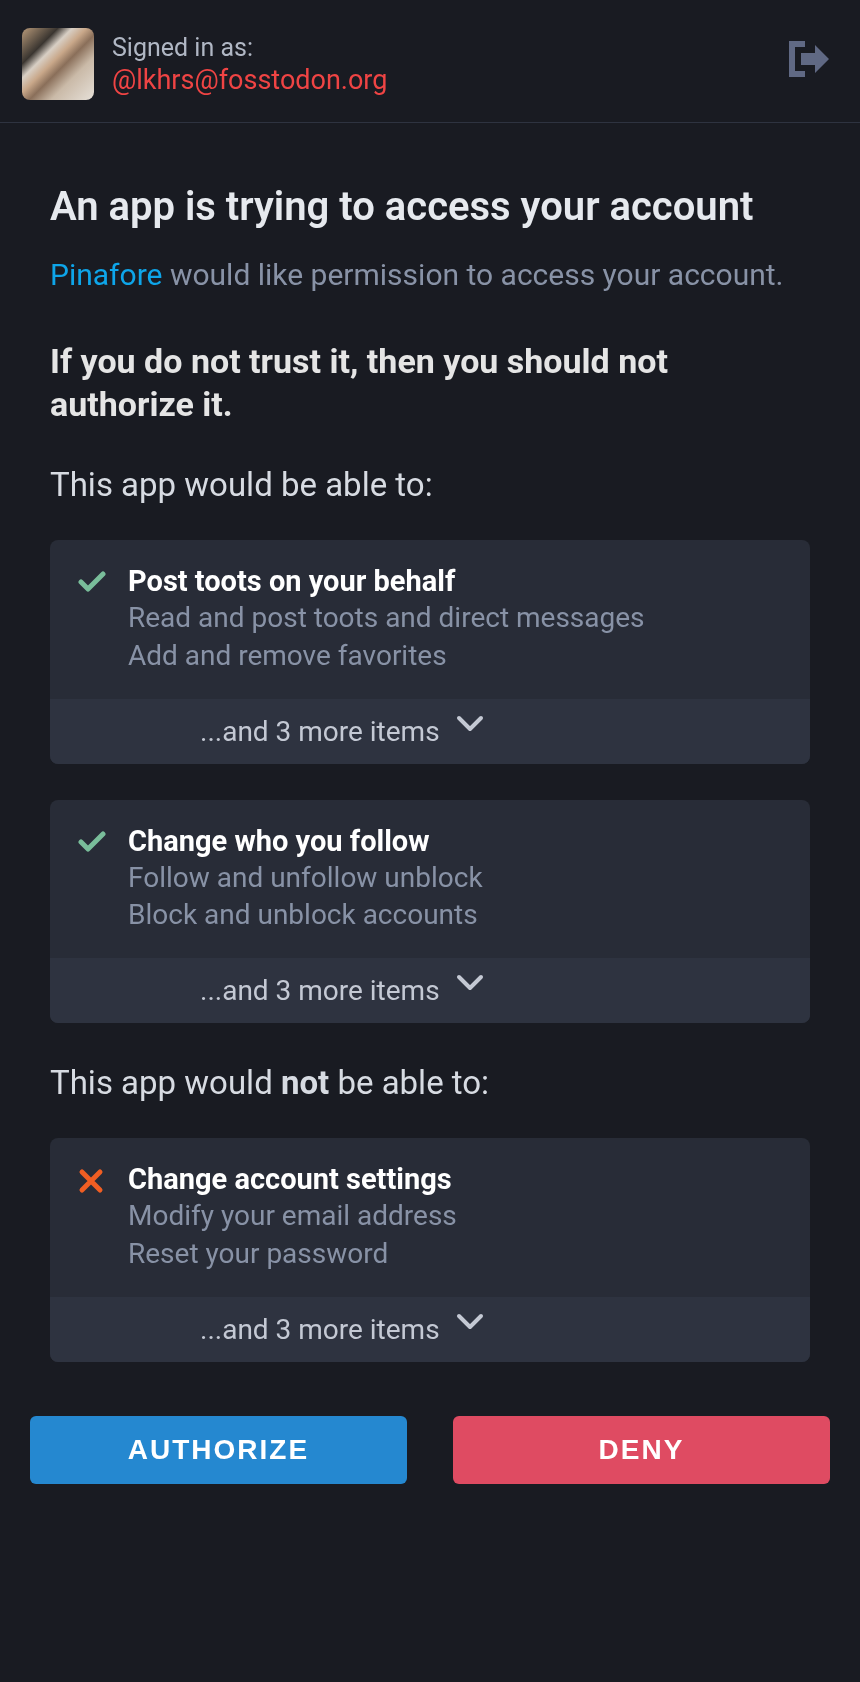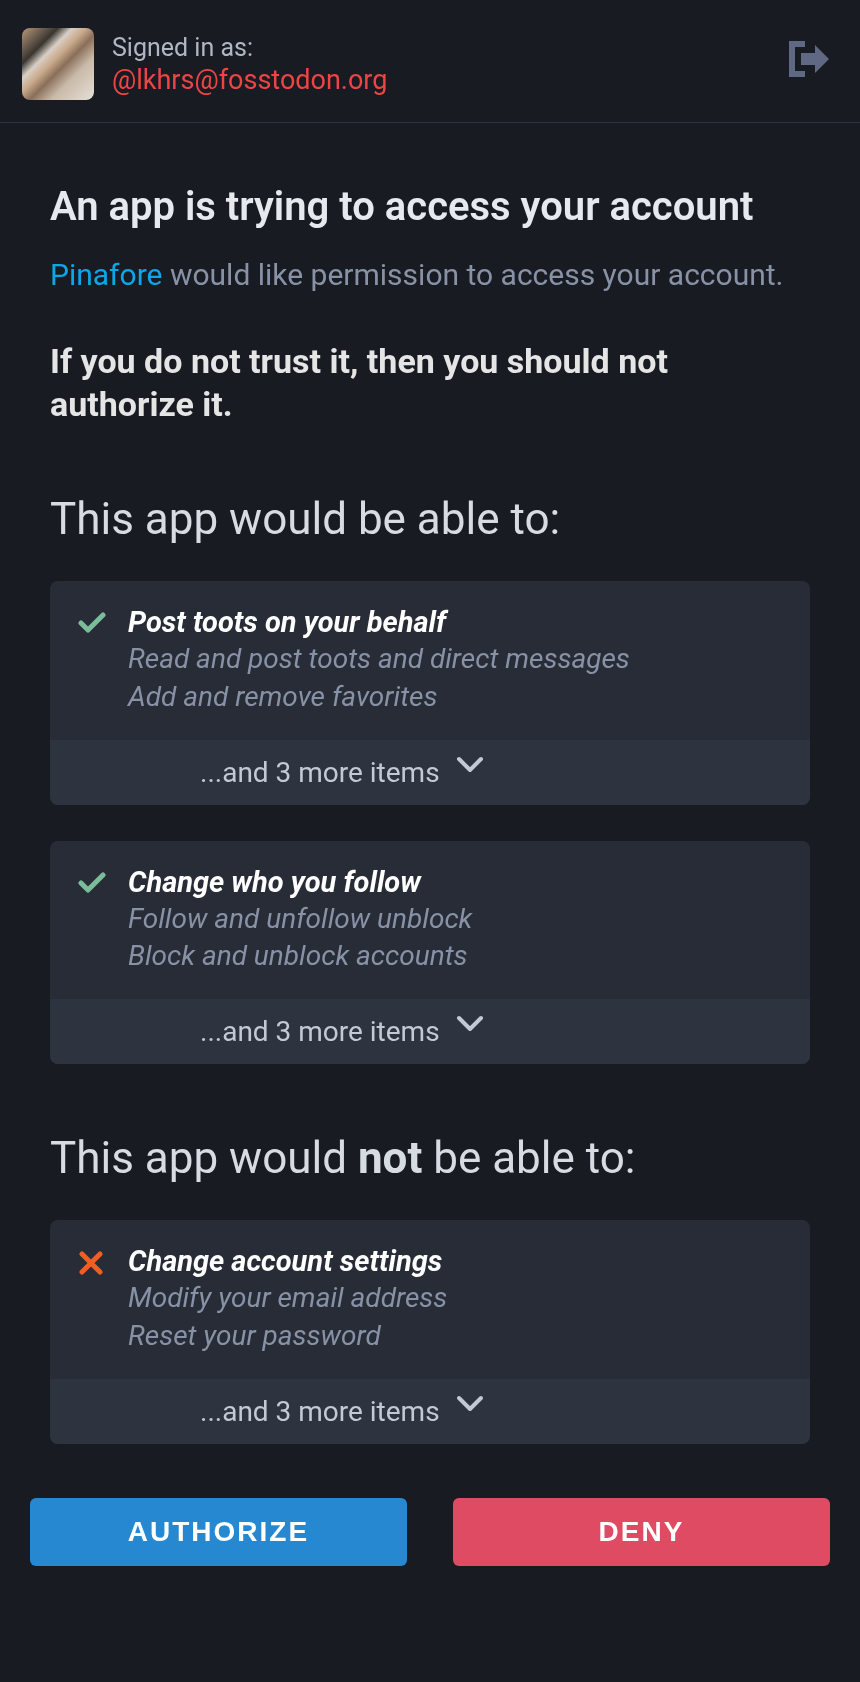--- a/index.html
+++ b/index.html
@@ -55,42 +55,42 @@
   }
   .permission-line .app-name { color: #0ea5e9; }
   .trust-warning {
     font-size: 34px;
     font-weight: 700;
     color: #e5e5e5;
     margin-top: 46px;
     line-height: 1.25;
   }
   .section-label {
-    font-size: 44px;
+    font-size: 33px;
     color: #d7dbe2;
-    margin-top: 68px;
+    margin-top: 40px;
     font-weight: 400;
   }
   .section-label strong { font-weight: 700; }
   .perm-card {
     background: #282c37;
     border-radius: 8px;
     margin-top: 36px;
     overflow: hidden;
   }
   .perm-body {
     padding: 24px 28px 24px 28px;
     display: flex;
   }
   .perm-icon {
     width: 50px;
     flex-shrink: 0;
     padding-top: 6px;
   }
-  .perm-text { flex: 1; font-style: italic; }
+  .perm-text { flex: 1; }
   .perm-title {
     font-size: 29px;
     font-weight: 700;
     color: #ffffff;
   }
   .perm-desc {
     font-size: 28px;
     color: #8892a6;
     margin-top: 1px;
     line-height: 1.35;

